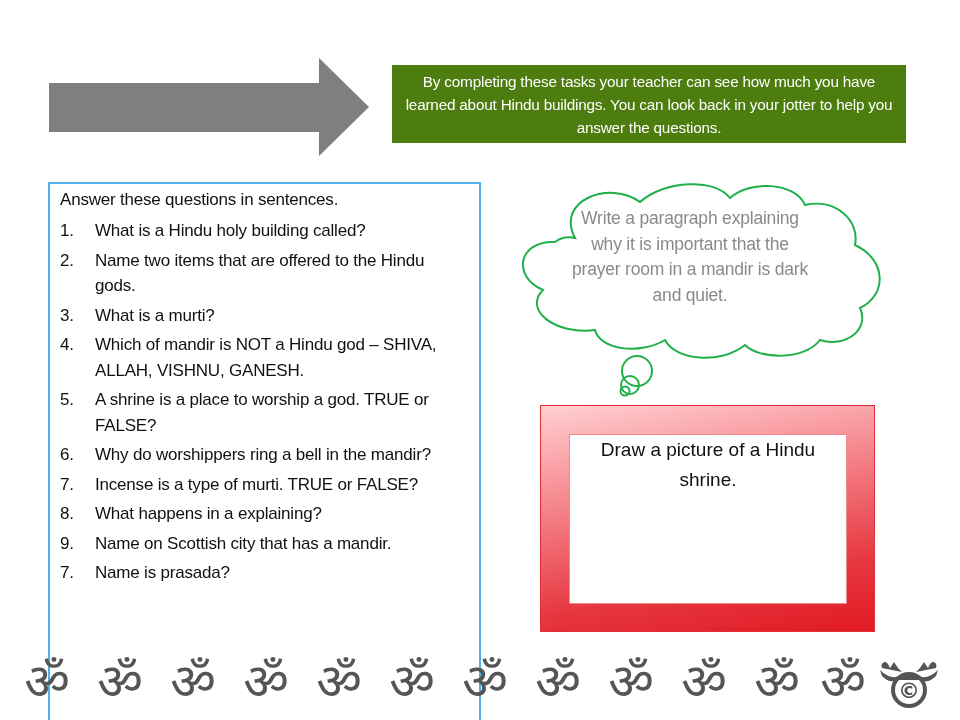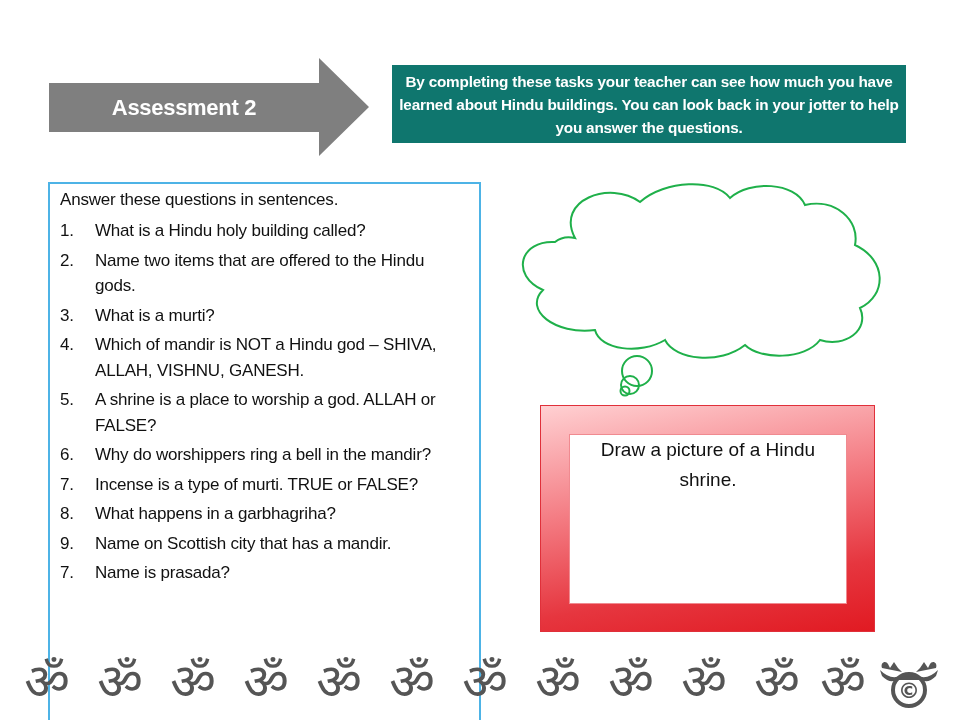--- a/index.html
+++ b/index.html
@@ -12,21 +12,21 @@
       position: absolute; left: 49px; top: 58px; width: 320px; height: 98px;
     }
     .arrow svg { position: absolute; left: 0; top: 0; }
     .arrow-label {
       position: absolute; left: 0; top: 26px; width: 270px; height: 48px;
       display: flex; align-items: center; justify-content: center;
       color: #ffffff; font-weight: bold; font-size: 22px; letter-spacing: -0.3px;
     }
     .intro {
       position: absolute; left: 392px; top: 65px; width: 514px; height: 78px;
-      background: #0f766e; color: #ffffff; font-weight: bold;
+      background: #4d7c0f; color: #ffffff; font-weight: normal;
       font-size: 15.3px; line-height: 23px; text-align: center;
       display: flex; align-items: center; justify-content: center;
       box-sizing: border-box; padding: 0 6px; letter-spacing: -0.2px;
     }
     .questions {
       position: absolute; left: 48px; top: 182px; width: 433px; height: 550px;
       border: 2px solid #4db3e6; box-sizing: border-box;
       padding: 4px 10px 0 10px; color: #111111;
       font-size: 17px; letter-spacing: -0.2px;
     }
@@ -69,21 +69,20 @@
       position: absolute; left: 878px; top: 8px; width: 62px; height: 52px;
     }
   </style>
 </head>
 <body>
 
 <div class="arrow">
   <svg width="320" height="98" viewBox="0 0 320 98">
     <polygon points="0,25 270,25 270,0 320,49 270,98 270,74 0,74" fill="#7f7f7f"></polygon>
   </svg>
-  <div class="arrow-label">Assessment 2</div>
 </div>
 
 <div class="intro">By completing these tasks your teacher can see how much you have learned about Hindu buildings. You can look back in your jotter to help you answer the questions.</div>
 
 <div class="questions">
   <p class="lead">Answer these questions in sentences.</p>
   <ol>
     <li>
         <span class="num">1.</span>
         <span class="txt">What is a Hindu holy building called?</span>
@@ -95,33 +94,33 @@
     <li>
         <span class="num">3.</span>
         <span class="txt">What is a murti?</span>
       </li>
     <li>
         <span class="num">4.</span>
         <span class="txt">Which of mandir is NOT a Hindu god – SHIVA, ALLAH, VISHNU, GANESH.</span>
       </li>
     <li>
         <span class="num">5.</span>
-        <span class="txt">A shrine is a place to worship a god. ALLAH or FALSE?</span>
+        <span class="txt">A shrine is a place to worship a god. TRUE or FALSE?</span>
       </li>
     <li>
         <span class="num">6.</span>
         <span class="txt">Why do worshippers ring a bell in the mandir?</span>
       </li>
     <li>
         <span class="num">7.</span>
         <span class="txt">Incense is a type of murti. TRUE or FALSE?</span>
       </li>
     <li>
         <span class="num">8.</span>
-        <span class="txt">What happens in a garbhagriha?</span>
+        <span class="txt">What happens in a explaining?</span>
       </li>
     <li>
         <span class="num">9.</span>
         <span class="txt">Name on Scottish city that has a mandir.</span>
       </li>
     <li>
         <span class="num">7.</span>
         <span class="txt"> Name is prasada?</span>
       </li>
   </ol>
@@ -139,20 +138,21 @@
              C 290 180, 245 180, 230 165
              C 205 185, 160 180, 150 160
              C 125 175, 85 170, 80 150
              C 40 155, 8 130, 28 110
              C -5 95, 5 60, 40 62
              C 45 58, 52 56, 60 58 Z"></path>
     <circle cx="122" cy="191" r="15"></circle>
     <circle cx="115" cy="205" r="9"></circle>
     <circle cx="110" cy="211" r="4.5"></circle>
   </svg>
+  <div class="cloud-text">Write a paragraph explaining why it is important that the prayer room in a mandir is dark and quiet.</div>
 </div>
 
 <div class="frame">
   <div class="frame-inner">
     <span>Draw a picture of a Hindu shrine.</span>
   </div>
 </div>
 
 <div class="symbols">
   <div class="om" style="left:12px">ॐ</div>

